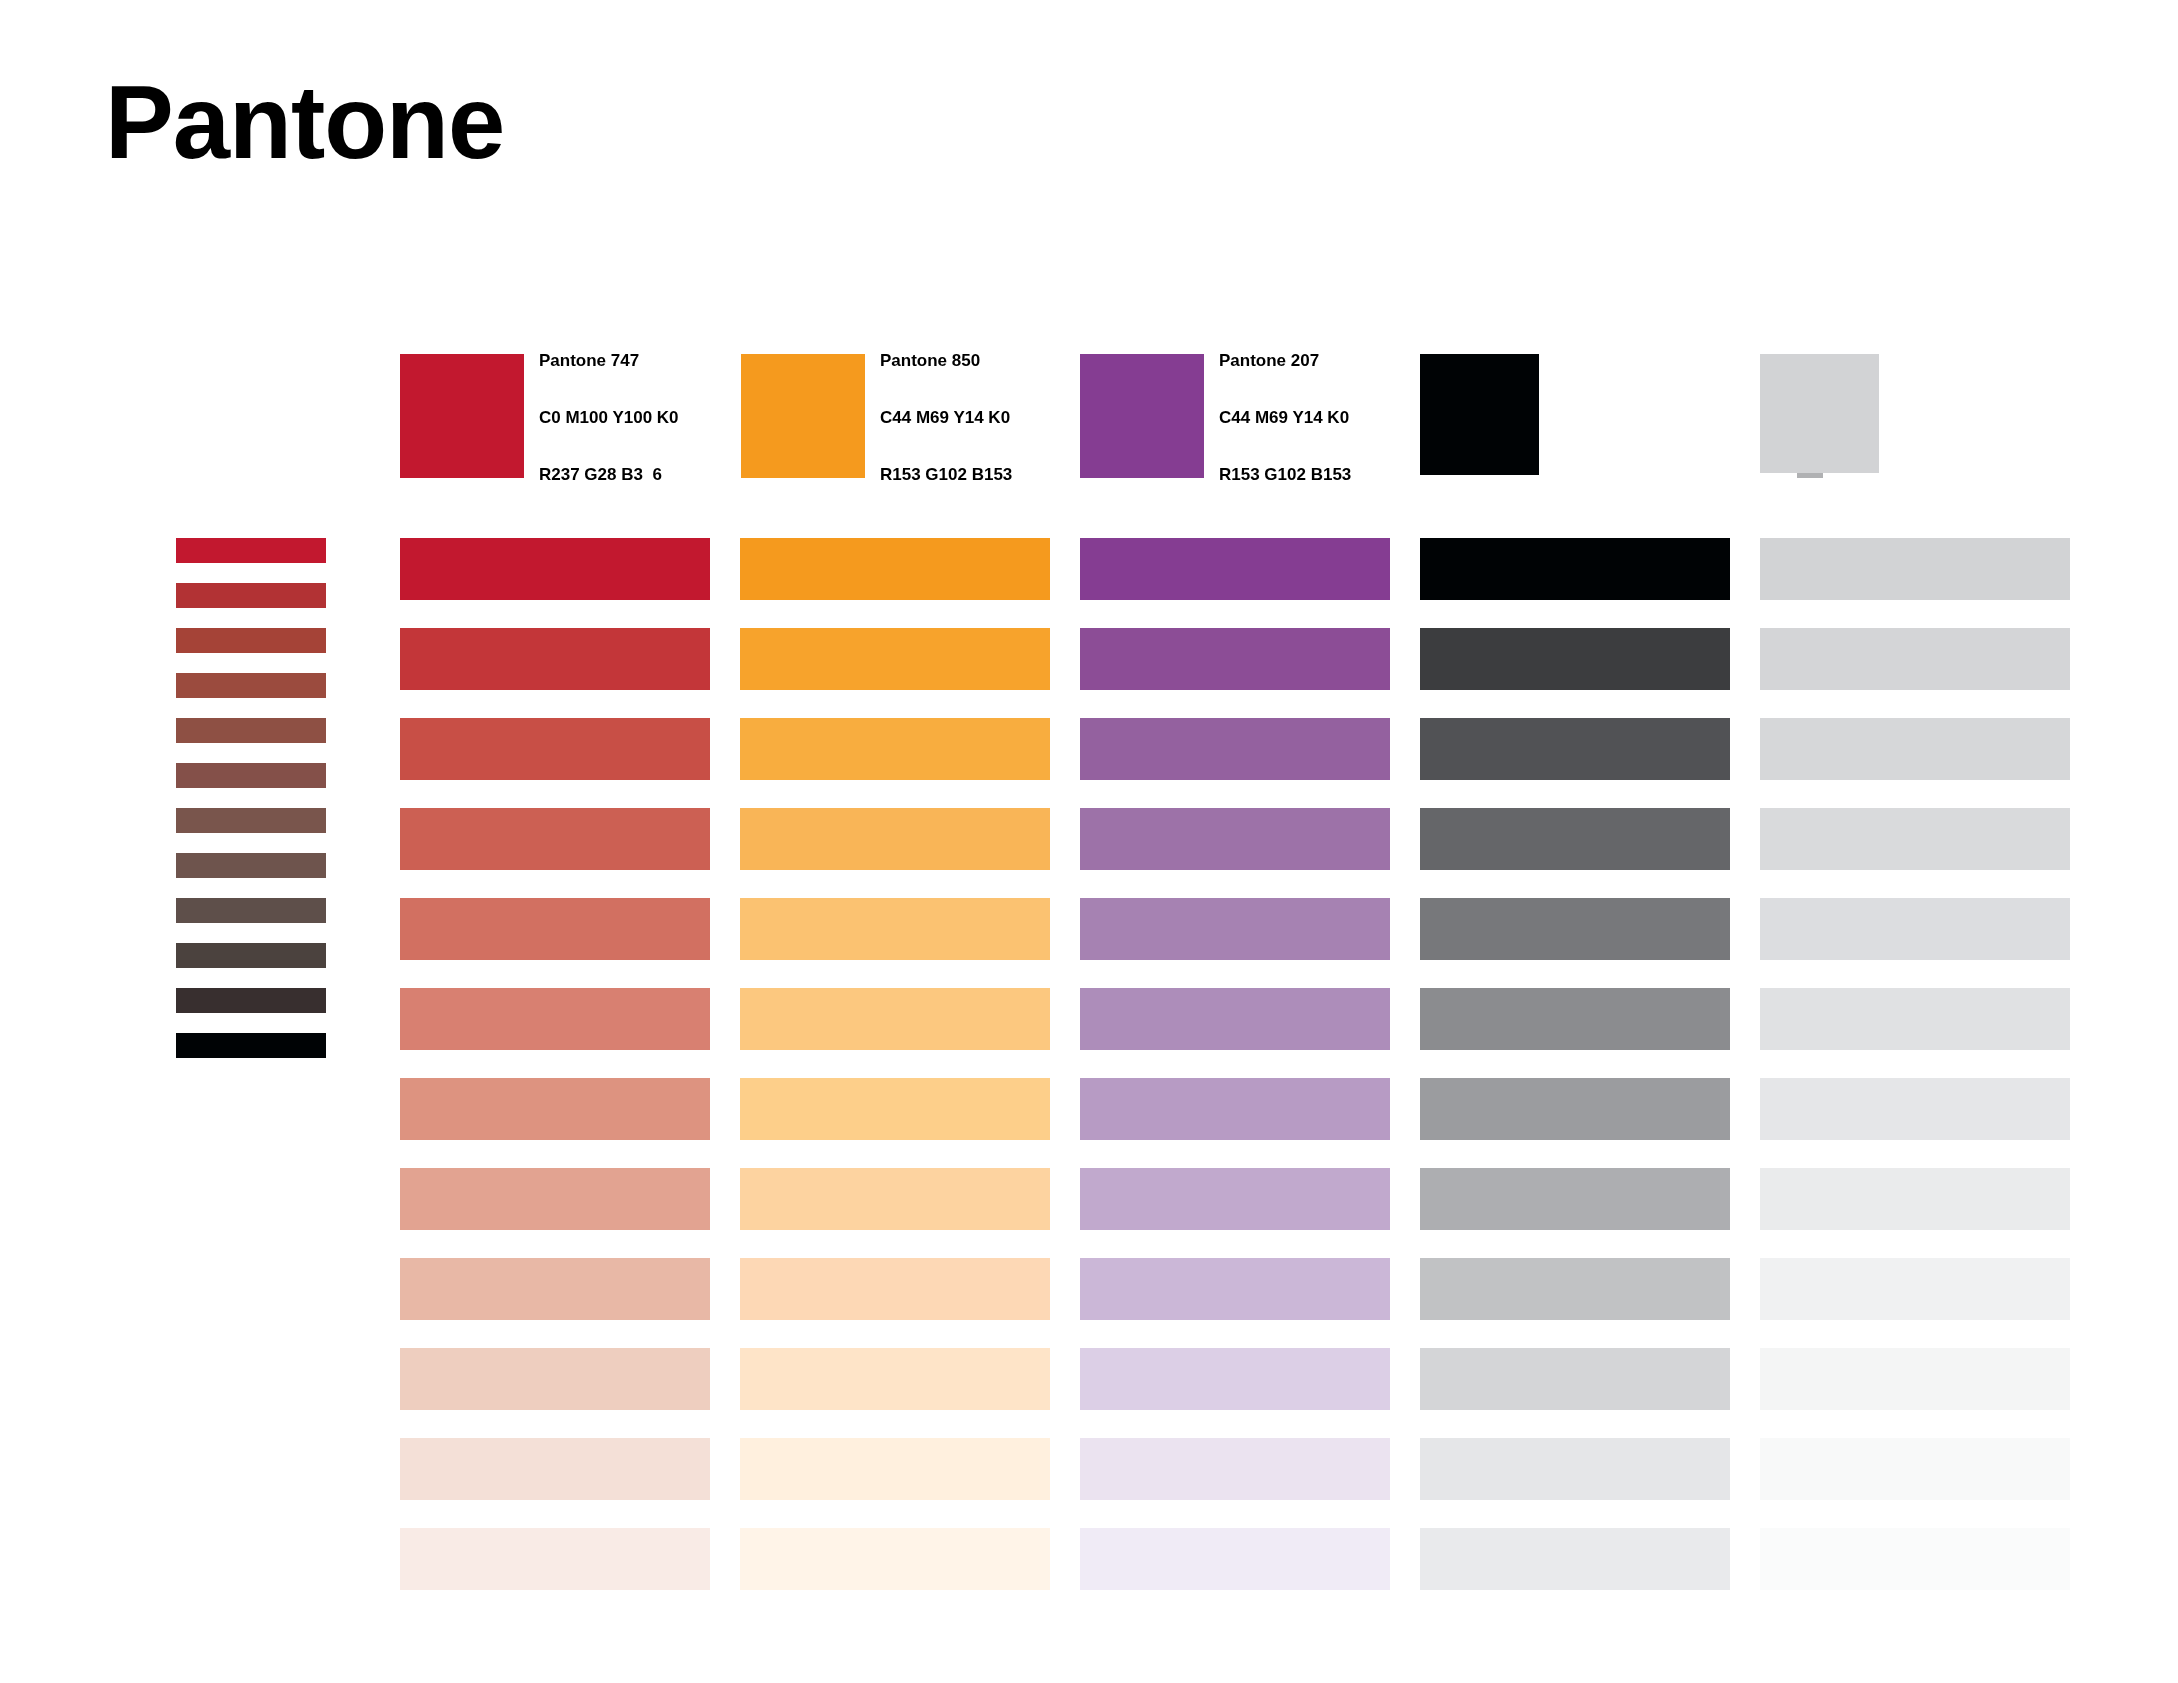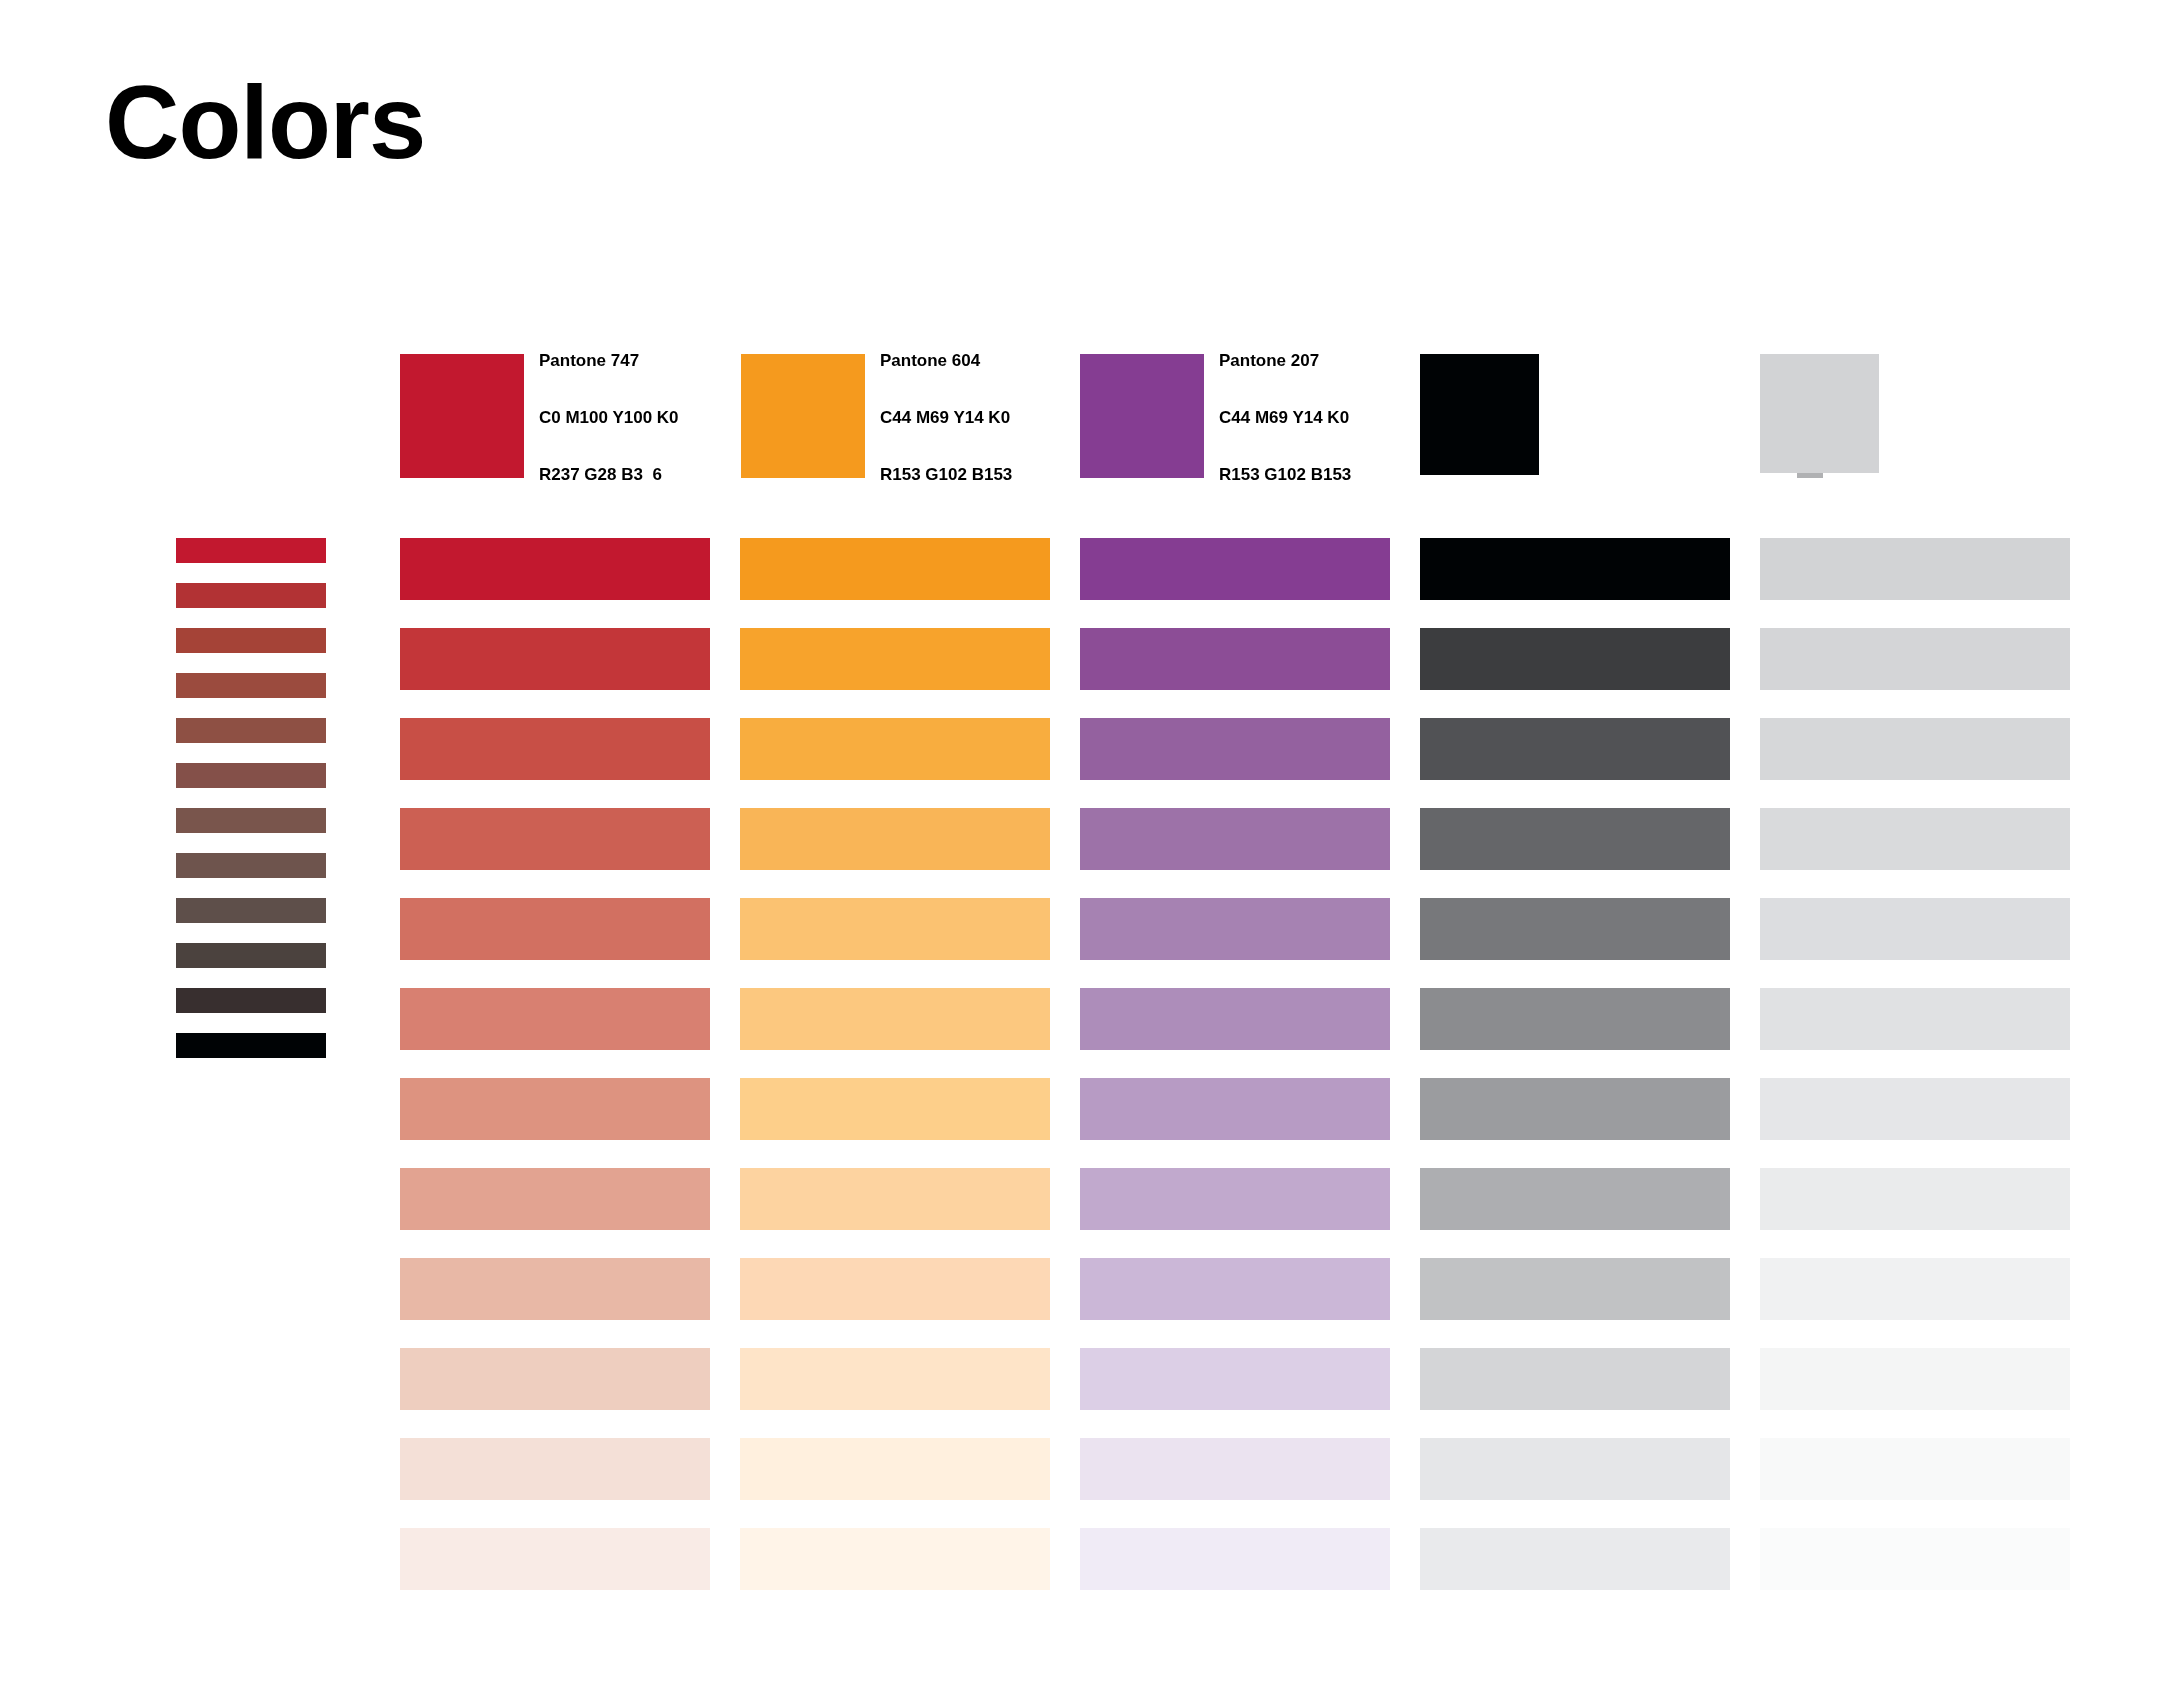--- a/index.html
+++ b/index.html
@@ -98,35 +98,35 @@
   .grid-cell {
     width: 310px;
     height: 62px;
     margin-right: 30px;
   }
   .grid-cell:last-child { margin-right: 0; }
 </style>
 </head>
 <body style="background: rgb(255, 255, 255);">
 
-<div id="page-title">Colors</div>
+<div id="page-title">Pantone</div>
 
 <div id="spec-blocks">
     <div class="spec-block" style="left: 400px;">
       <div class="spec-swatch" style="background: rgb(194, 24, 47);"></div>
       <div class="spec-text">
         <div class="spec-line">Pantone 747</div>
         <div class="spec-line">C0 M100 Y100 K0</div>
         <div class="spec-line">R237 G28 B3  6</div>
       </div>
     </div>
     <div class="spec-block" style="left: 741px;">
       <div class="spec-swatch" style="background: rgb(245, 154, 30);"></div>
       <div class="spec-text">
-        <div class="spec-line">Pantone 604</div>
+        <div class="spec-line">Pantone 850</div>
         <div class="spec-line">C44 M69 Y14 K0</div>
         <div class="spec-line">R153 G102 B153</div>
       </div>
     </div>
     <div class="spec-block" style="left: 1080px;">
       <div class="spec-swatch" style="background: rgb(133, 61, 146);"></div>
       <div class="spec-text">
         <div class="spec-line">Pantone 207</div>
         <div class="spec-line">C44 M69 Y14 K0</div>
         <div class="spec-line">R153 G102 B153</div>

